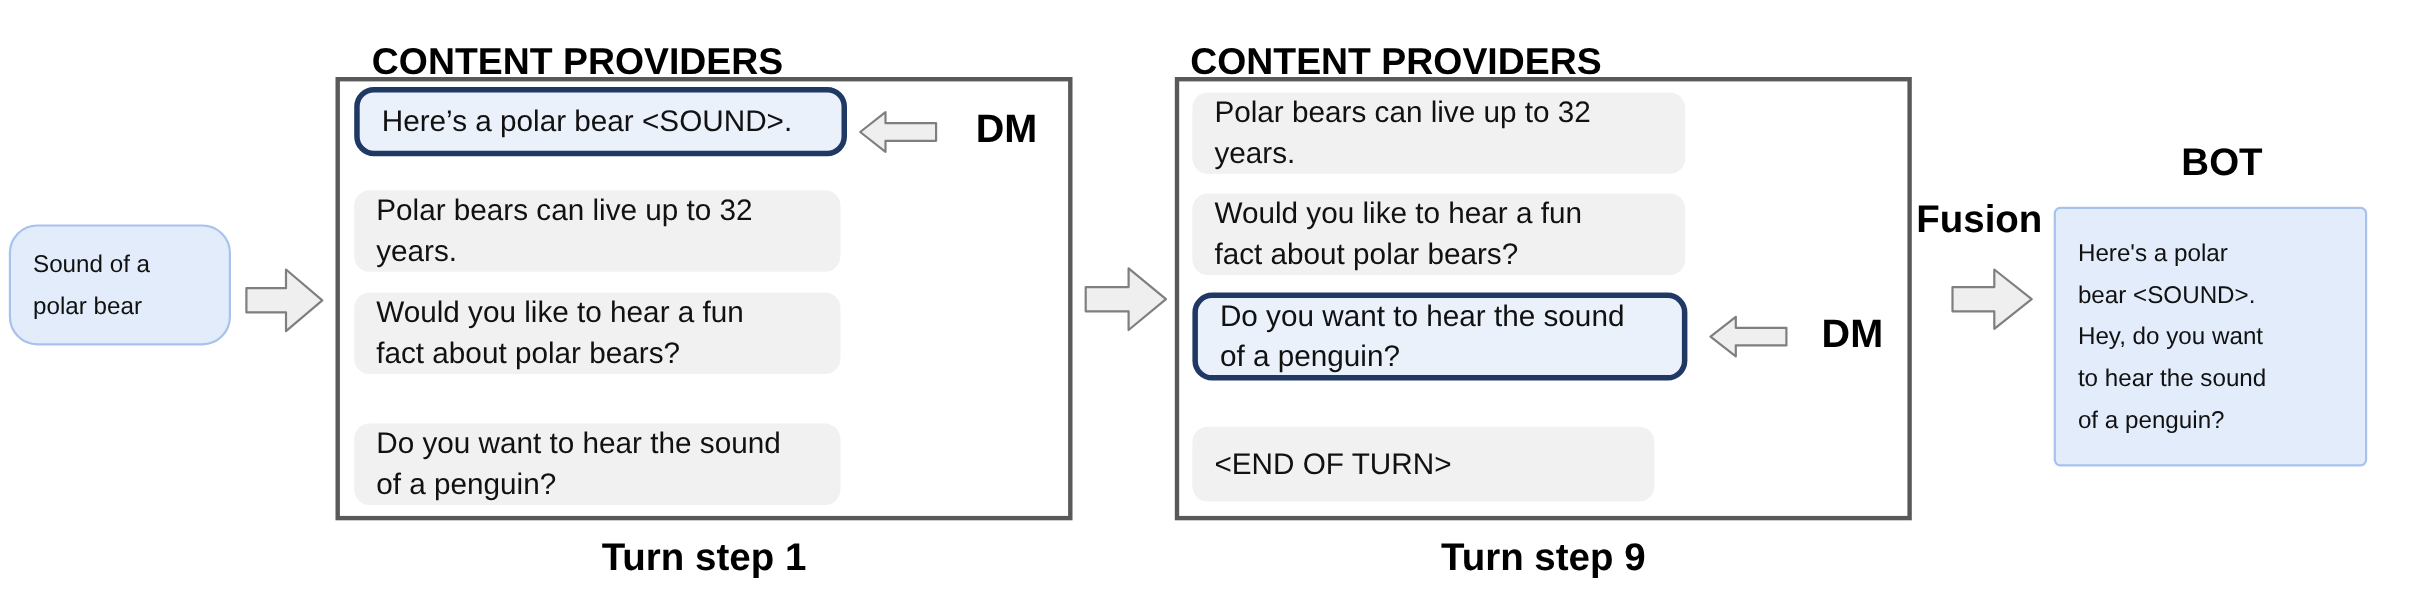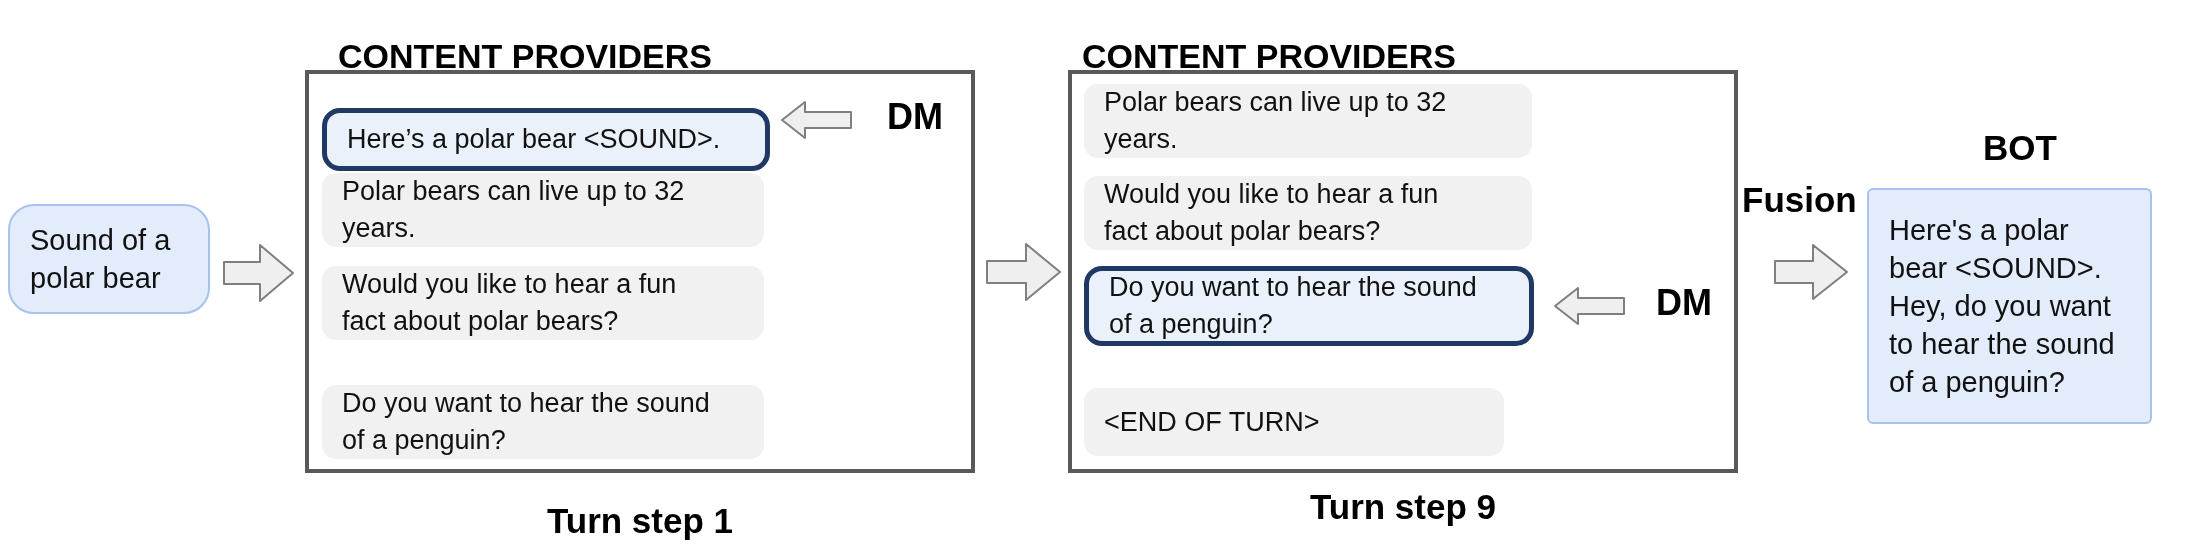--- a/index.html
+++ b/index.html
@@ -10,21 +10,21 @@
     font-family:"Liberation Sans","DejaVu Sans",sans-serif;
     color:#111;
     overflow:hidden;
   }
   .blabel{position:absolute;font-weight:bold;font-size:35px;color:#000;white-space:nowrap;}
   .io-bubble{
     position:absolute;display:flex;align-items:center;
     background:var(--io-bubble-fill,#e2ecfa);
     border:2px solid var(--io-bubble-border,#a7c2ec);
     border-radius:26px;box-sizing:border-box;
-    font-size:29px;line-height:38px;white-space:pre-line;
+    font-size:22px;line-height:38px;white-space:pre-line;
     padding:8px 14px 8px 20px;color:#111;
   }
   .panel{
     position:absolute;width:670px;height:403px;
     border:4px solid var(--panel-border,#595959);
     background:#fff;box-sizing:border-box;
   }
   .panel-title{position:absolute;font-weight:bold;font-size:34px;color:#000;white-space:nowrap;margin-top:27px;}
   .caption{position:absolute;width:670px;text-align:center;font-weight:bold;font-size:35px;color:#000;}
   .msg{
@@ -53,33 +53,33 @@
 
   <div class="io-bubble" style="left:8px;top:204px;width:202px;height:110px;">Sound of a
 polar bear</div>
 
   <svg class="arrow" style="left:222px;top:241px;" width="73" height="64" viewBox="0 0 73 64">
     <polygon points="2,21 38,21 38,4 71,32 38,60 38,43 2,43"></polygon>
   </svg>
 
   <div class="panel-title" style="left:338px;top:10px;">CONTENT PROVIDERS</div>
   <div class="panel" style="left:305px;top:70px;">
-    <div class="msg selected" style="left:13px;top:34px;width:448px;height:63px;">Here’s a polar bear &lt;SOUND&gt;.</div>
+    <div class="msg selected" style="left:13px;top:5px;width:448px;height:63px;">Here’s a polar bear &lt;SOUND&gt;.</div>
     <div class="msg" style="left:13px;top:99px;width:442px;height:74px;">Polar bears can live up to 32
 years.</div>
     <div class="msg" style="left:13px;top:192px;width:442px;height:74px;">Would you like to hear a fun
 fact about polar bears?</div>
     <div class="msg" style="left:13px;top:311px;width:442px;height:74px;">Do you want to hear the sound
 of a penguin?</div>
     <svg class="arrow" style="left:471px;top:26px;" width="73" height="40" viewBox="0 0 73 40">
       <polygon points="2,20 25,2 25,12 71,12 71,28 25,28 25,38"></polygon>
     </svg>
     <div class="blabel" style="left:578px;top:22px;font-size:36px;">DM</div>
   </div>
-  <div class="caption" style="left:305px;top:501px;text-align:center;">Turn step 1</div>
+  <div class="caption" style="left:305px;top:487px;text-align:center;">Turn step 1</div>
 
   <svg class="arrow" style="left:985px;top:240px;" width="77" height="64" viewBox="0 0 77 64">
     <polygon points="2,21 41,21 41,4 75,32 41,60 41,43 2,43"></polygon>
   </svg>
 
   <div class="panel-title" style="left:1082px;top:10px;">CONTENT PROVIDERS</div>
   <div class="panel" style="left:1068px;top:70px;">
     <div class="msg" style="left:12px;top:10px;width:448px;height:74px;">Polar bears can live up to 32
 years.</div>
     <div class="msg" style="left:12px;top:102px;width:448px;height:74px;">Would you like to hear a fun

